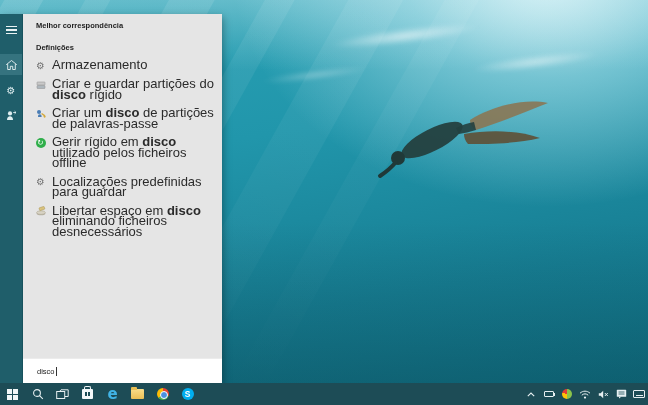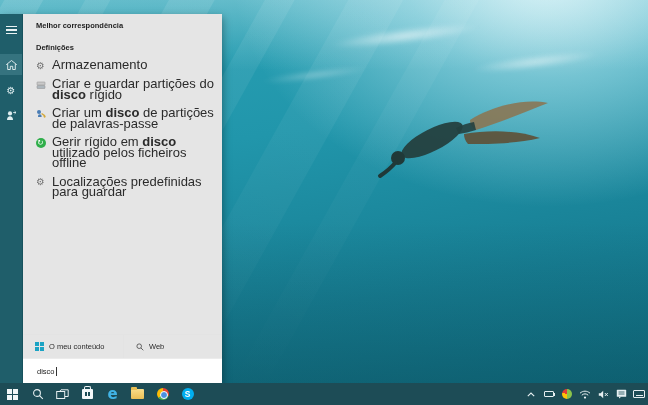--- a/index.html
+++ b/index.html
@@ -215,41 +215,33 @@
         <span class="row-text"><span>Gerir rígido em </span><b>disco</b><span> utilizado pelos ficheiros offline</span></span>
       </div>
 
       <div class="result-row">
         <span class="row-icon">
             <span class="gear-glyph">⚙</span>
           </span>
         <span class="row-text"><span>Localizações predefinidas para guardar</span><b></b><span></span></span>
       </div>
 
+      <div class="result-row">
+        <span class="row-icon">
+          <svg width="10" height="10" viewBox="0 0 10 10">
+            <ellipse cx="5" cy="7.4" rx="4.4" ry="1.8" fill="#b9b4a6"></ellipse>
+            <ellipse cx="5" cy="6.6" rx="4.4" ry="1.8" fill="#d8d3c4" stroke="#9a957f" stroke-width="0.4"></ellipse>
+            <rect x="3.2" y="1" width="5.4" height="3" rx="0.6" transform="rotate(-18 6 2.5)" fill="#d9c27c" stroke="#a08b4c" stroke-width="0.4"></rect>
+          </svg>
+        </span>
+        <span class="row-text"><span>Libertar espaço em </span><b>disco</b><span> eliminando ficheiros desnecessários</span></span>
+      </div>
 
       <div class="spacer"></div>
 
-      <div class="tabs-row">
-        <div class="tab tab-mycontent">
-          <span class="winlogo">
-            <div></div>
-              <div></div>
-              <div></div>
-              <div></div>
-          </span>
-          <span class="tab-label">O meu conteúdo</span>
-        </div>
-        <div class="tab tab-web">
-          <svg width="8" height="8" viewBox="0 0 8 8">
-            <circle cx="3.2" cy="3.2" r="2.3" fill="none" stroke="#555" stroke-width="0.9"></circle>
-            <line x1="5" y1="5" x2="7.3" y2="7.3" stroke="#555" stroke-width="0.9"></line>
-          </svg>
-          <span class="tab-label">Web</span>
-        </div>
-      </div>
 
       <div class="input-row" role="textbox">
         <span class="input-text">disco</span>
         <span class="caret"></span>
       </div>
 
     </div>
   </div>
 
   <div class="taskbar">

